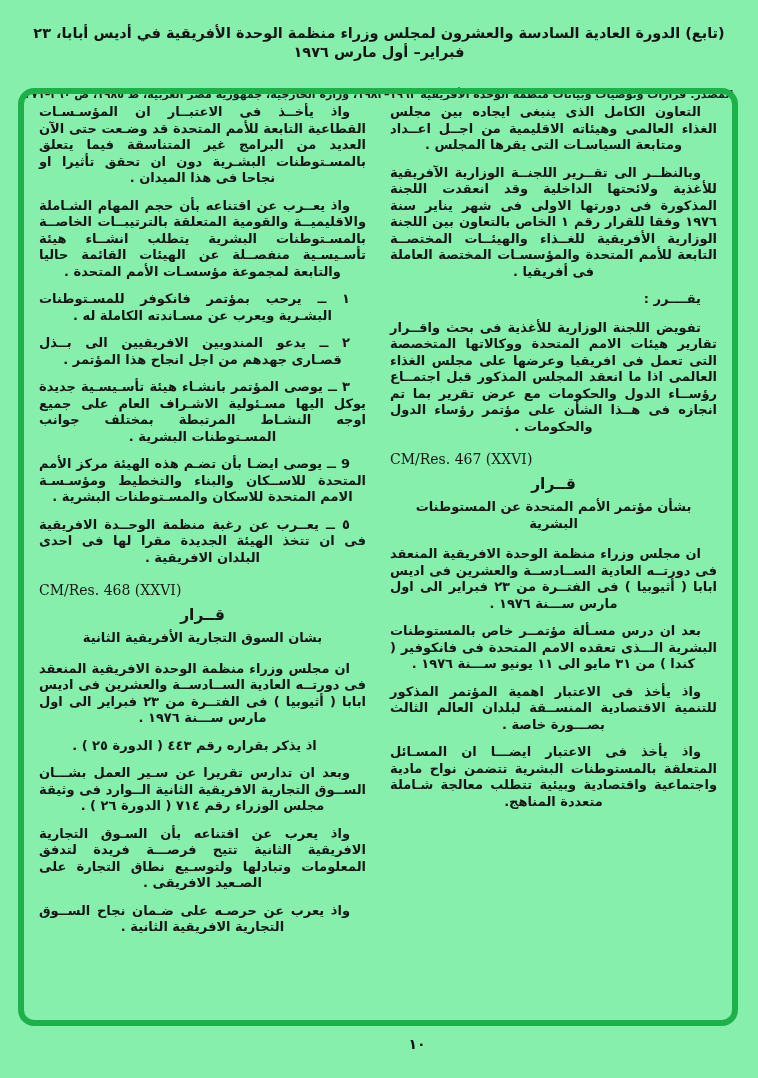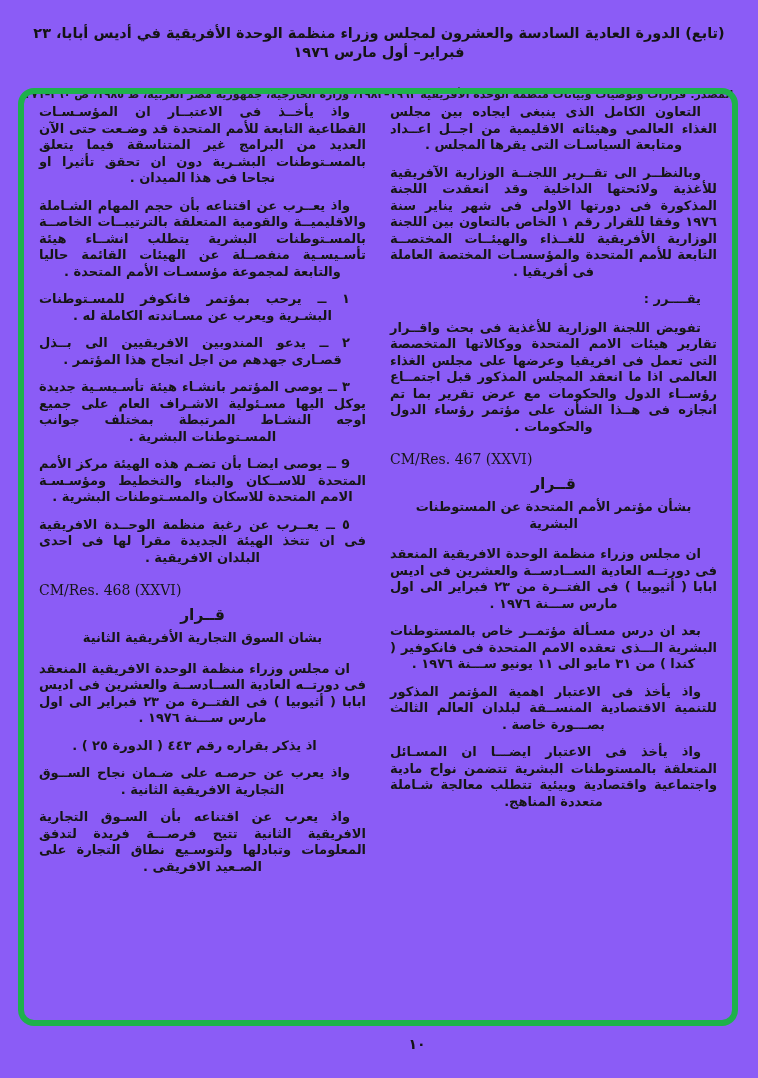--- a/index.html
+++ b/index.html
@@ -6,21 +6,21 @@
   body {
     width: 758px; height: 1078px;
     background: #ffffff;
     font-family: "DejaVu Sans", sans-serif;
     color: #141414;
   }
   .page {
     position: relative;
     width: 758px; height: 1078px;
     overflow: hidden;
-    background: #8b5cf6;
+    background: #86efac;
   }
   
   .hdr {
     direction: rtl;
     text-align: center;
     padding-top: 24px;
   }
   .hdr-title {
     font-weight: bold;
     font-size: 14.5px;
@@ -133,22 +133,23 @@
       <p>١ ــ يرحب بمؤتمر فانكوفر للمسـتوطنات البشـرية ويعرب عن مسـاندته الكاملة له .</p>
       <p>٢ ــ يدعو المندوبين الافريقيين الى بــذل قصـارى جهدهم من اجل انجاح هذا المؤتمر .</p>
       <p>٣ ــ يوصى المؤتمر بانشـاء هيئة تأسـيسـية جديدة يوكل اليها مسـئولية الاشـراف العام على جميع اوجه النشـاط المرتبطة بمختلف جوانب المسـتوطنات البشرية .</p>
       <p>9 ــ يوصى ايضـا بأن تضـم هذه الهيئة مركز الأمم المتحدة للاســكان والبناء والتخطيط ومؤسـسـة الامم المتحدة للاسكان والمسـتوطنات البشرية .</p>
       <p>٥ ــ يعــرب عن رغبة منظمة الوحــدة الافريقية فى ان تتخذ الهيئة الجديدة مقرا لها فى احدى البلدان الافريقية .</p>
       <div class="res-id">CM/Res. 468 (XXVI)</div>
       <div class="res-heading">قــرار</div>
       <div class="res-subject">بشان السوق التجارية الأفريقية الثانية</div>
       <p>ان مجلس وزراء منظمة الوحدة الافريقية المنعقد فى دورتــه العادية الســادســة والعشرين فى اديس ابابا ( أثيوبيا ) فى الفتــرة من ٢٣ فبراير الى اول مارس ســـنة ١٩٧٦ .</p>
       <p>اذ يذكر بقراره رقم ٤٤٣ ( الدورة ٢٥ ) .</p>
+      <p>وبعد ان تدارس تقريرا عن سـير العمل بشـــان الســوق التجارية الافريقية الثانية الــوارد فى وثيقة مجلس الوزراء رقم ٧١٤ ( الدورة ٢٦ ) .</p>
+      <p>واذ يعرب عن اقتناعه بأن السـوق التجارية الافريقية الثانية تتيح فرصـــة فريدة لتدفق المعلومات وتبادلها ولتوسـيع نطاق التجارة على الصـعيد الافريقى .</p>
       <p>واذ يعرب عن حرصـه على ضـمان نجاح الســوق التجارية الافريقية الثانية .</p>
-      <p>واذ يعرب عن اقتناعه بأن السـوق التجارية الافريقية الثانية تتيح فرصـــة فريدة لتدفق المعلومات وتبادلها ولتوسـيع نطاق التجارة على الصـعيد الافريقى .</p>
     </div>
 
   </div>
 
   <div class="footer">
     <span>١٠</span>
   </div>
 
 </div>
 

